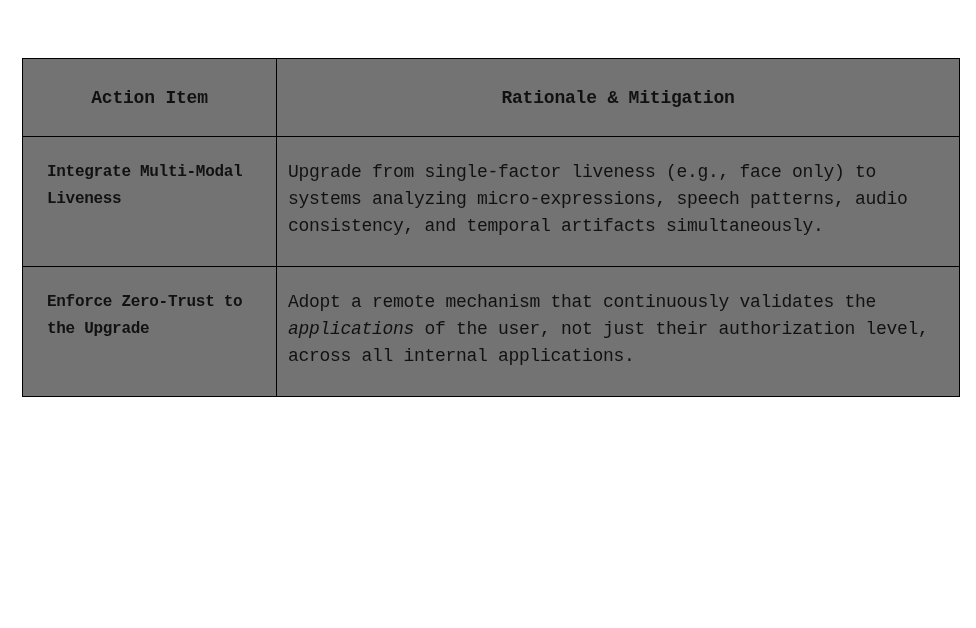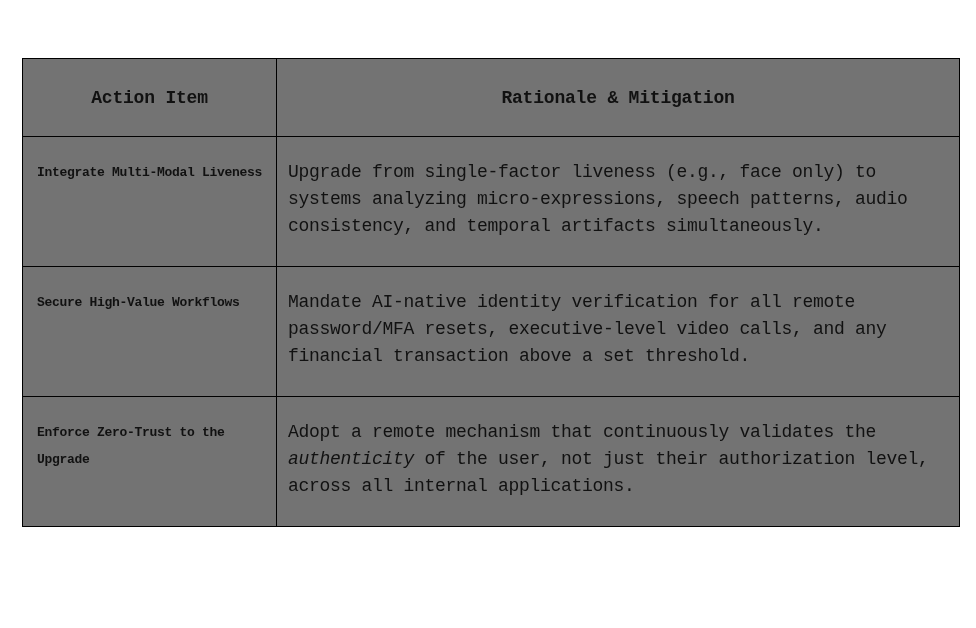--- a/index.html
+++ b/index.html
@@ -23,23 +23,23 @@
     col.c2 { width: 683px; }
     thead th {
       height: 75px;
       font-size: 18px;
       font-weight: bold;
       text-align: center;
       letter-spacing: -0.2px;
     }
     tbody tr { height: 130px; }
     tbody td.action {
-      font-size: 13px;
+      font-size: 16px;
       font-weight: bold;
-      padding: 0 10px 0 14px;
+      padding: 0 10px 0 24px;
       line-height: 27px;
       vertical-align: top;
       padding-top: 22px;
       letter-spacing: -0.3px;
     }
     tbody td.rationale {
       font-size: 18px;
       padding: 0 6px 0 11px;
       line-height: 27px;
       vertical-align: top;
@@ -61,21 +61,17 @@
       <th>Action Item</th>
       <th>Rationale &amp; Mitigation</th>
     </tr>
   </thead>
   <tbody>
     <tr>
       <td class="action">Integrate Multi-Modal Liveness</td>
       <td class="rationale">Upgrade from single-factor liveness (e.g., face only) to systems analyzing micro-expressions, speech patterns, audio consistency, and temporal artifacts simultaneously.</td>
     </tr>
     <tr>
-      <td class="action">Secure High-Value Workflows</td>
-      <td class="rationale">Mandate AI-native identity verification for all remote password/MFA resets, executive-level video calls, and any financial transaction above a set threshold.</td>
-    </tr>
-    <tr>
       <td class="action">Enforce Zero-Trust to the Upgrade</td>
-      <td class="rationale"><span>Adopt a remote mechanism that continuously validates the </span><em>authenticity</em><span> of the user, not just their authorization level, across all internal applications.</span></td>
+      <td class="rationale"><span>Adopt a remote mechanism that continuously validates the </span><em>applications</em><span> of the user, not just their authorization level, across all internal applications.</span></td>
     </tr>
   </tbody>
 </table>
 
 </body></html>

